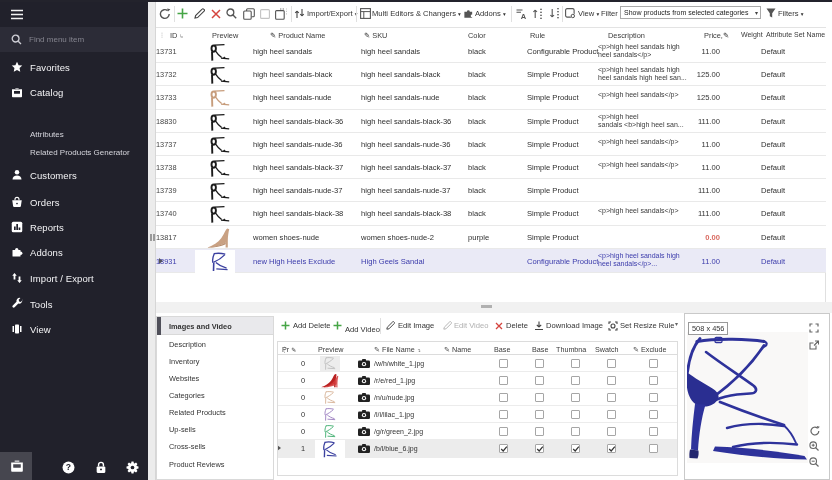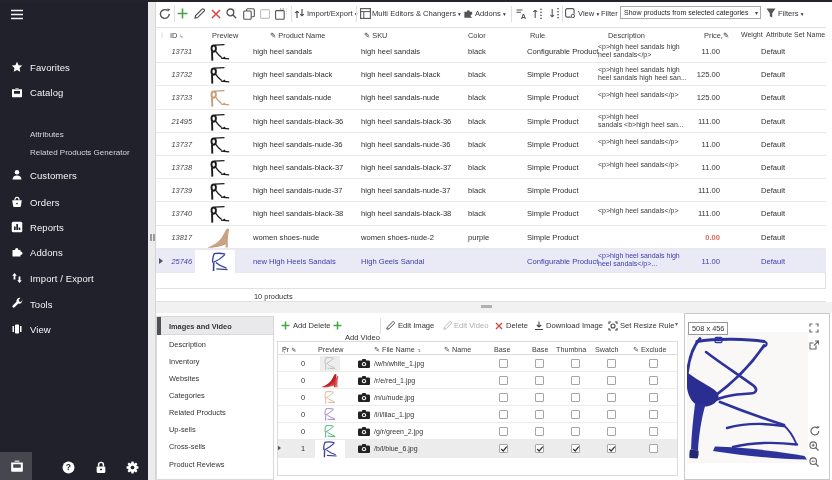--- a/index.html
+++ b/index.html
@@ -19,21 +19,21 @@
 #toolbar{position:absolute;left:0;top:0;width:676px;height:25px;background:#fff;}
 .tbtxt{position:absolute;top:7px;font-size:7.6px;color:#333;}
 .tbsep{position:absolute;top:4px;width:1px;height:16px;background:#e0e0e0;}
 
 #grid{position:absolute;left:0;top:25px;width:670px;height:280px;background:#fff;border-right:1px solid #e0e0e0;}
 #ghead{position:absolute;left:0;top:0;width:670px;height:14px;border-top:1px solid #e3e3e3;border-bottom:1px solid #dcdcdc;background:#fff;}
 .gh{position:absolute;top:3px;font-size:7.4px;color:#3a3a3a;}
 .grow{position:absolute;left:0;width:670px;height:23.2px;border-bottom:1px solid #e9e9e9;background:#fff;}
 .gc{position:absolute;font-size:7.6px;color:#2e2e2e;top:50%;transform:translateY(-50%);white-space:nowrap;}
 .gdesc{position:absolute;left:442px;width:92px;font-size:7px;color:#3a3a3a;line-height:8.2px;top:3px;}
-.gid{position:absolute;width:36px;text-align:right;font-size:7.4px;color:#444;top:50%;transform:translateY(-50%);font-style:italic;}
+.gid{position:absolute;width:36px;font-size:7.4px;color:#444;top:50%;transform:translateY(-50%);}
 .gprice{position:absolute;width:38px;text-align:right;font-size:7.6px;color:#333;top:50%;transform:translateY(-50%);}
 
 #prodbar{position:absolute;left:0;top:286px;width:670px;height:14px;border-top:1px solid #e2e2e2;border-bottom:1px solid #e2e2e2;background:#fff;}
 #bottom{position:absolute;left:0;top:311px;width:676px;height:167px;}
 #tabs{position:absolute;left:0;top:3px;width:118px;height:164px;background:#fff;border:1px solid #d9d9d9;}
 .tab{position:absolute;left:12px;font-size:7.4px;color:#333;}
 #imggrid{position:absolute;left:121px;top:0;width:402px;height:167px;background:#fff;}
 .igh{position:absolute;font-size:7.2px;color:#3a3a3a;}
 .igrow{position:absolute;width:401px;height:17px;border-bottom:1px solid #ececec;}
 .cb{position:absolute;width:9px;height:9px;border:1px solid #a6a6a6;border-radius:1px;background:#fff;top:3.5px;}
@@ -46,20 +46,27 @@
 <div id="stage">
   <div id="topline"></div>
   <div id="sidebar">
 
     <svg class="abs" style="left:11px;top:9px" width="12" height="11" viewBox="0 0 12 11">
       <g stroke="#f2f2f2" stroke-width="1.7">
           <path d="M0 1.5h12M0 5.5h12M0 9.5h12"></path>
         </g>
     </svg>
 
+    <div class="abs" style="left:0;top:27px;width:148px;height:25px;background:#2c2c37;">
+      <svg class="abs" style="left:11px;top:7px" width="11" height="11" viewBox="0 0 11 11">
+        <circle cx="4.6" cy="4.6" r="3.4" fill="none" stroke="#cfcfd6" stroke-width="1.3"></circle>
+        <path d="M7.2 7.2 L10 10" stroke="#cfcfd6" stroke-width="1.3"></path>
+      </svg>
+      <span class="abs" style="left:29px;top:7.5px;font-size:8px;color:#84848e;">Find menu item</span>
+    </div>
 
     <svg class="nav-ico" style="top:61px" width="13" height="13" viewBox="0 0 24 24">
         <path fill="#fff" d="M12 1.5l3.2 6.8 7.3.9-5.4 5 1.4 7.3L12 17.9l-6.5 3.6 1.4-7.3-5.4-5 7.3-.9z"></path>
       </svg>
     <span class="nav-txt" style="top:62px">Favorites</span>
 
     <svg class="nav-ico" style="top:86px" width="13" height="12" viewBox="0 0 24 22">
       <path fill="#fff" d="M2 6h20v14a1.5 1.5 0 0 1-1.5 1.5h-17A1.5 1.5 0 0 1 2 20z"></path>
       <path fill="#21212b" d="M6 9h12v4.5a1 1 0 0 1-1 1H7a1 1 0 0 1-1-1z"></path>
       <path fill="#fff" d="M8 6.5h8V4a1 1 0 0 0-1-1H9a1 1 0 0 0-1 1z" stroke="#21212b" stroke-width="1.6"></path>
@@ -304,21 +311,21 @@
           </svg>
         <span class="gc" style="left:97px">high heel sandals-nude</span>
         <span class="gc" style="left:205px">high heel sandals-nude</span>
         <span class="gc" style="left:312px">black</span>
         <span class="gc" style="left:371px">Simple Product</span>
         <div class="gdesc" style="top:5px">&lt;p&gt;high heel sandals&lt;/p&gt;</div>
         <span class="gprice" style="left:526px">125.00</span>
         <span class="gc" style="left:605px">Default</span>
       </div>
       <div class="grow" style="top:82.6px">
-        <span class="gid">21495</span>
+        <span class="gid">18830</span>
         <svg class="abs" style="left:53px;top:2px" width="22" height="20" viewBox="0 0 22 20">
             <g fill="none" stroke="#1b1b1b">
               <path d="M5.5 3.2 L15.5 2.7" stroke-width="1.3"></path>
               <ellipse cx="4.7" cy="6.6" rx="2.2" ry="3.1" stroke-width="1.9"></ellipse>
               <path d="M3 9.4 L3.3 18.6" stroke-width="1.9"></path>
               <path d="M6.4 8.8 C8.4 11.8 10.4 13.8 12.6 15.6" stroke-width="1.3"></path>
               <path d="M12 16.1 L20.2 16.9" stroke-width="1.4"></path>
             </g>
             <path d="M13.4 16.5 L17.2 16.8 L15.4 14.4 Z" fill="#1b1b1b"></path>
           </svg>
@@ -417,43 +424,40 @@
           </svg>
         <span class="gc" style="left:97px">women shoes-nude</span>
         <span class="gc" style="left:205px">women shoes-nude-2</span>
         <span class="gc" style="left:312px">purple</span>
         <span class="gc" style="left:371px">Simple Product</span>
         <span class="gprice" style="left:526px;color:#d96a60;font-weight:bold;">0.00</span>
         <span class="gc" style="left:605px">Default</span>
       </div>
       <div class="grow" style="top:221.8px;height:24.7px;background:#eaeaf6;">
         <span class="abs" style="left:3px;top:9px;width:0;height:0;border-left:4px solid #555;border-top:3px solid transparent;border-bottom:3px solid transparent;"></span>
-        <span class="gid" style="color:#3b3bab;">25746</span>
+        <span class="gid" style="color:#3b3bab;">13931</span>
         <div class="abs" style="left:39px;top:1px;width:40px;height:23px;background:#fff;"></div>
         <svg class="abs" style="left:52px;top:2px" width="24" height="22" viewBox="0 0 16 18">
             <g fill="none" stroke="#3c41a0" stroke-width="1.1">
               <path d="M3 2.2 C6 1.6 10 2 12.3 2.6"></path>
               <path d="M3.4 2 C2.2 4.6 1.6 7.4 2.2 9.6"></path>
               <path d="M12 3 C9.4 5.8 5.4 8.2 2.6 9.4"></path>
               <path d="M2.9 9.6 L2.7 16.4" stroke-width="1.3"></path>
               <path d="M4.6 9.4 C7 11.6 9.8 13 13.4 14"></path>
               <path d="M5 14.6 L14.2 15.2"></path>
             </g>
           </svg>
-        <span class="gc" style="left:97px;color:#3b3bab;">new High Heels Sandals</span>
+        <span class="gc" style="left:97px;color:#3b3bab;">new High Heels Exclude</span>
         <span class="gc" style="left:205px;color:#3b3bab;">High Geels Sandal</span>
         <span class="gc" style="left:371px;color:#3b3bab;">Configurable Product</span>
         <div class="gdesc" style="color:#3b3bab;">&lt;p&gt;high heel sandals high<br>heel sandals&lt;/p&gt;...</div>
         <span class="gprice" style="left:526px;color:#3b3bab;">11.00</span>
         <span class="gc" style="left:605px;color:#3b3bab;">Default</span>
       </div>
     </div>
-    <div id="prodbar">
-        <span style="position:absolute;left:98px;top:3px;font-size:7.4px;color:#333;">10 products</span>
-      </div>
     <div class="abs" style="left:0;top:300px;width:676px;height:11px;background:#f1f1f1;"></div>
     <div class="abs" style="left:325px;top:303px;width:11px;height:3px;background:#b0b0b0;"></div>
     <div id="bottom">
       <div id="tabs">
         <div class="abs" style="left:0;top:0;width:116px;height:18px;background:#e9e9ec;border-bottom:1px solid #d9d9d9;">
           <div class="abs" style="left:0;top:0;width:4px;height:18px;background:#4f4f59;"></div>
           <span class="abs" style="left:12px;top:5px;font-size:7.4px;font-weight:bold;color:#333;text-align:center;">Images and Video</span>
         </div>
         <span class="tab" style="top:22.5px">Description</span>
         <span class="tab" style="top:39.5px">Inventory</span>
@@ -466,21 +470,21 @@
       </div>
       <div id="imggrid">
 
         <svg class="abs" style="left:4px;top:8px" width="9" height="9" viewBox="0 0 9 9">
             <path d="M4.5 0.5v8M0.5 4.5h8" stroke="#46a546" stroke-width="1.5"></path>
           </svg>
         <span class="abs tbtxt" style="left:16px;top:8px">Add Delete</span>
         <svg class="abs" style="left:56px;top:8px" width="9" height="9" viewBox="0 0 9 9">
             <path d="M4.5 0.5v8M0.5 4.5h8" stroke="#46a546" stroke-width="1.5"></path>
           </svg>
-        <span class="abs tbtxt" style="left:68px;top:20px">Add Video</span>
+        <span class="abs tbtxt" style="left:68px;top:12px">Add Video</span>
         <div class="tbsep" style="left:103px;top:5px"></div>
         <svg class="abs" style="left:109px;top:8px" width="9" height="9" viewBox="0 0 11 11">
             <path d="M1 10 L1.6 7.6 L8.1 1.1 a1 1 0 0 1 1.6 0 l0.4 0.4 a1 1 0 0 1 0 1.6 L3.6 9.6 Z" fill="none" stroke="#444" stroke-width="1.2"></path>
           </svg>
         <span class="abs tbtxt" style="left:121px;top:8px">Edit Image</span>
         <svg class="abs" style="left:166px;top:8px" width="9" height="9" viewBox="0 0 11 11">
             <path d="M1 10 L1.6 7.6 L8.1 1.1 a1 1 0 0 1 1.6 0 l0.4 0.4 a1 1 0 0 1 0 1.6 L3.6 9.6 Z" fill="none" stroke="#b5b5b5" stroke-width="1.2"></path>
           </svg>
         <span class="abs tbtxt" style="left:177px;top:8px;color:#b0b0b0;">Edit Video</span>
         <svg class="abs" style="left:218px;top:8.5px" width="8" height="8" viewBox="0 0 8 8">

